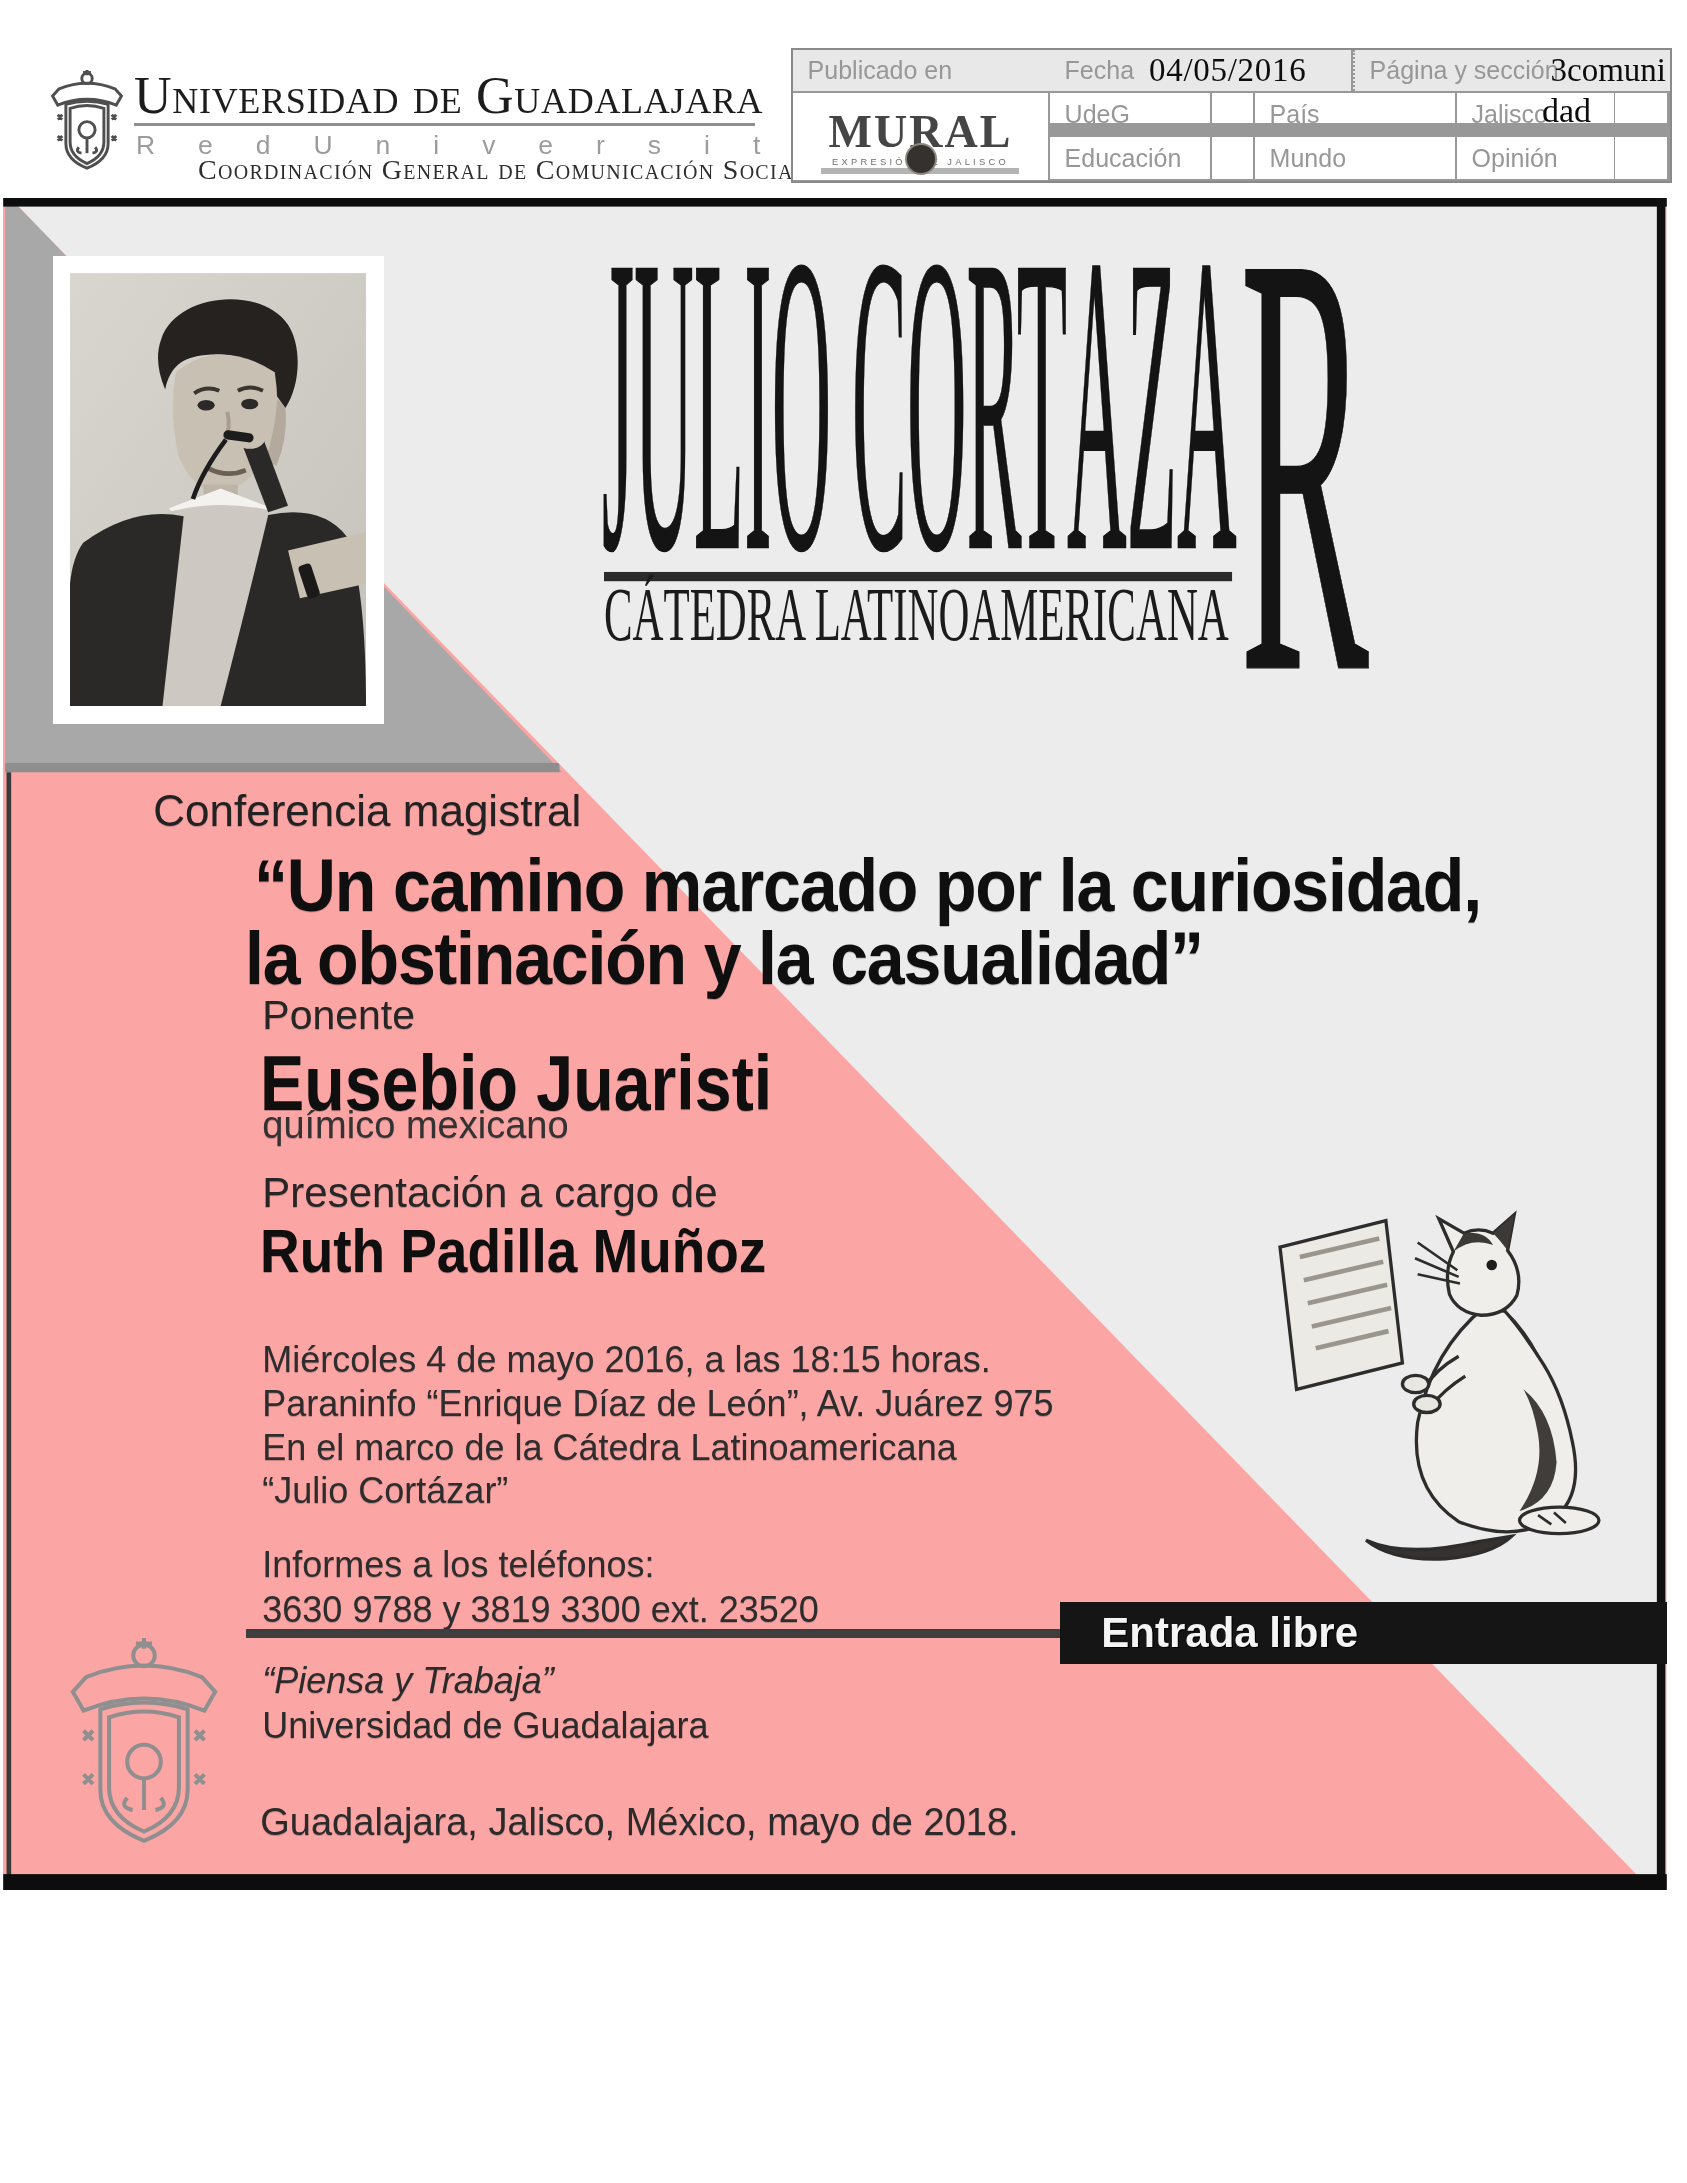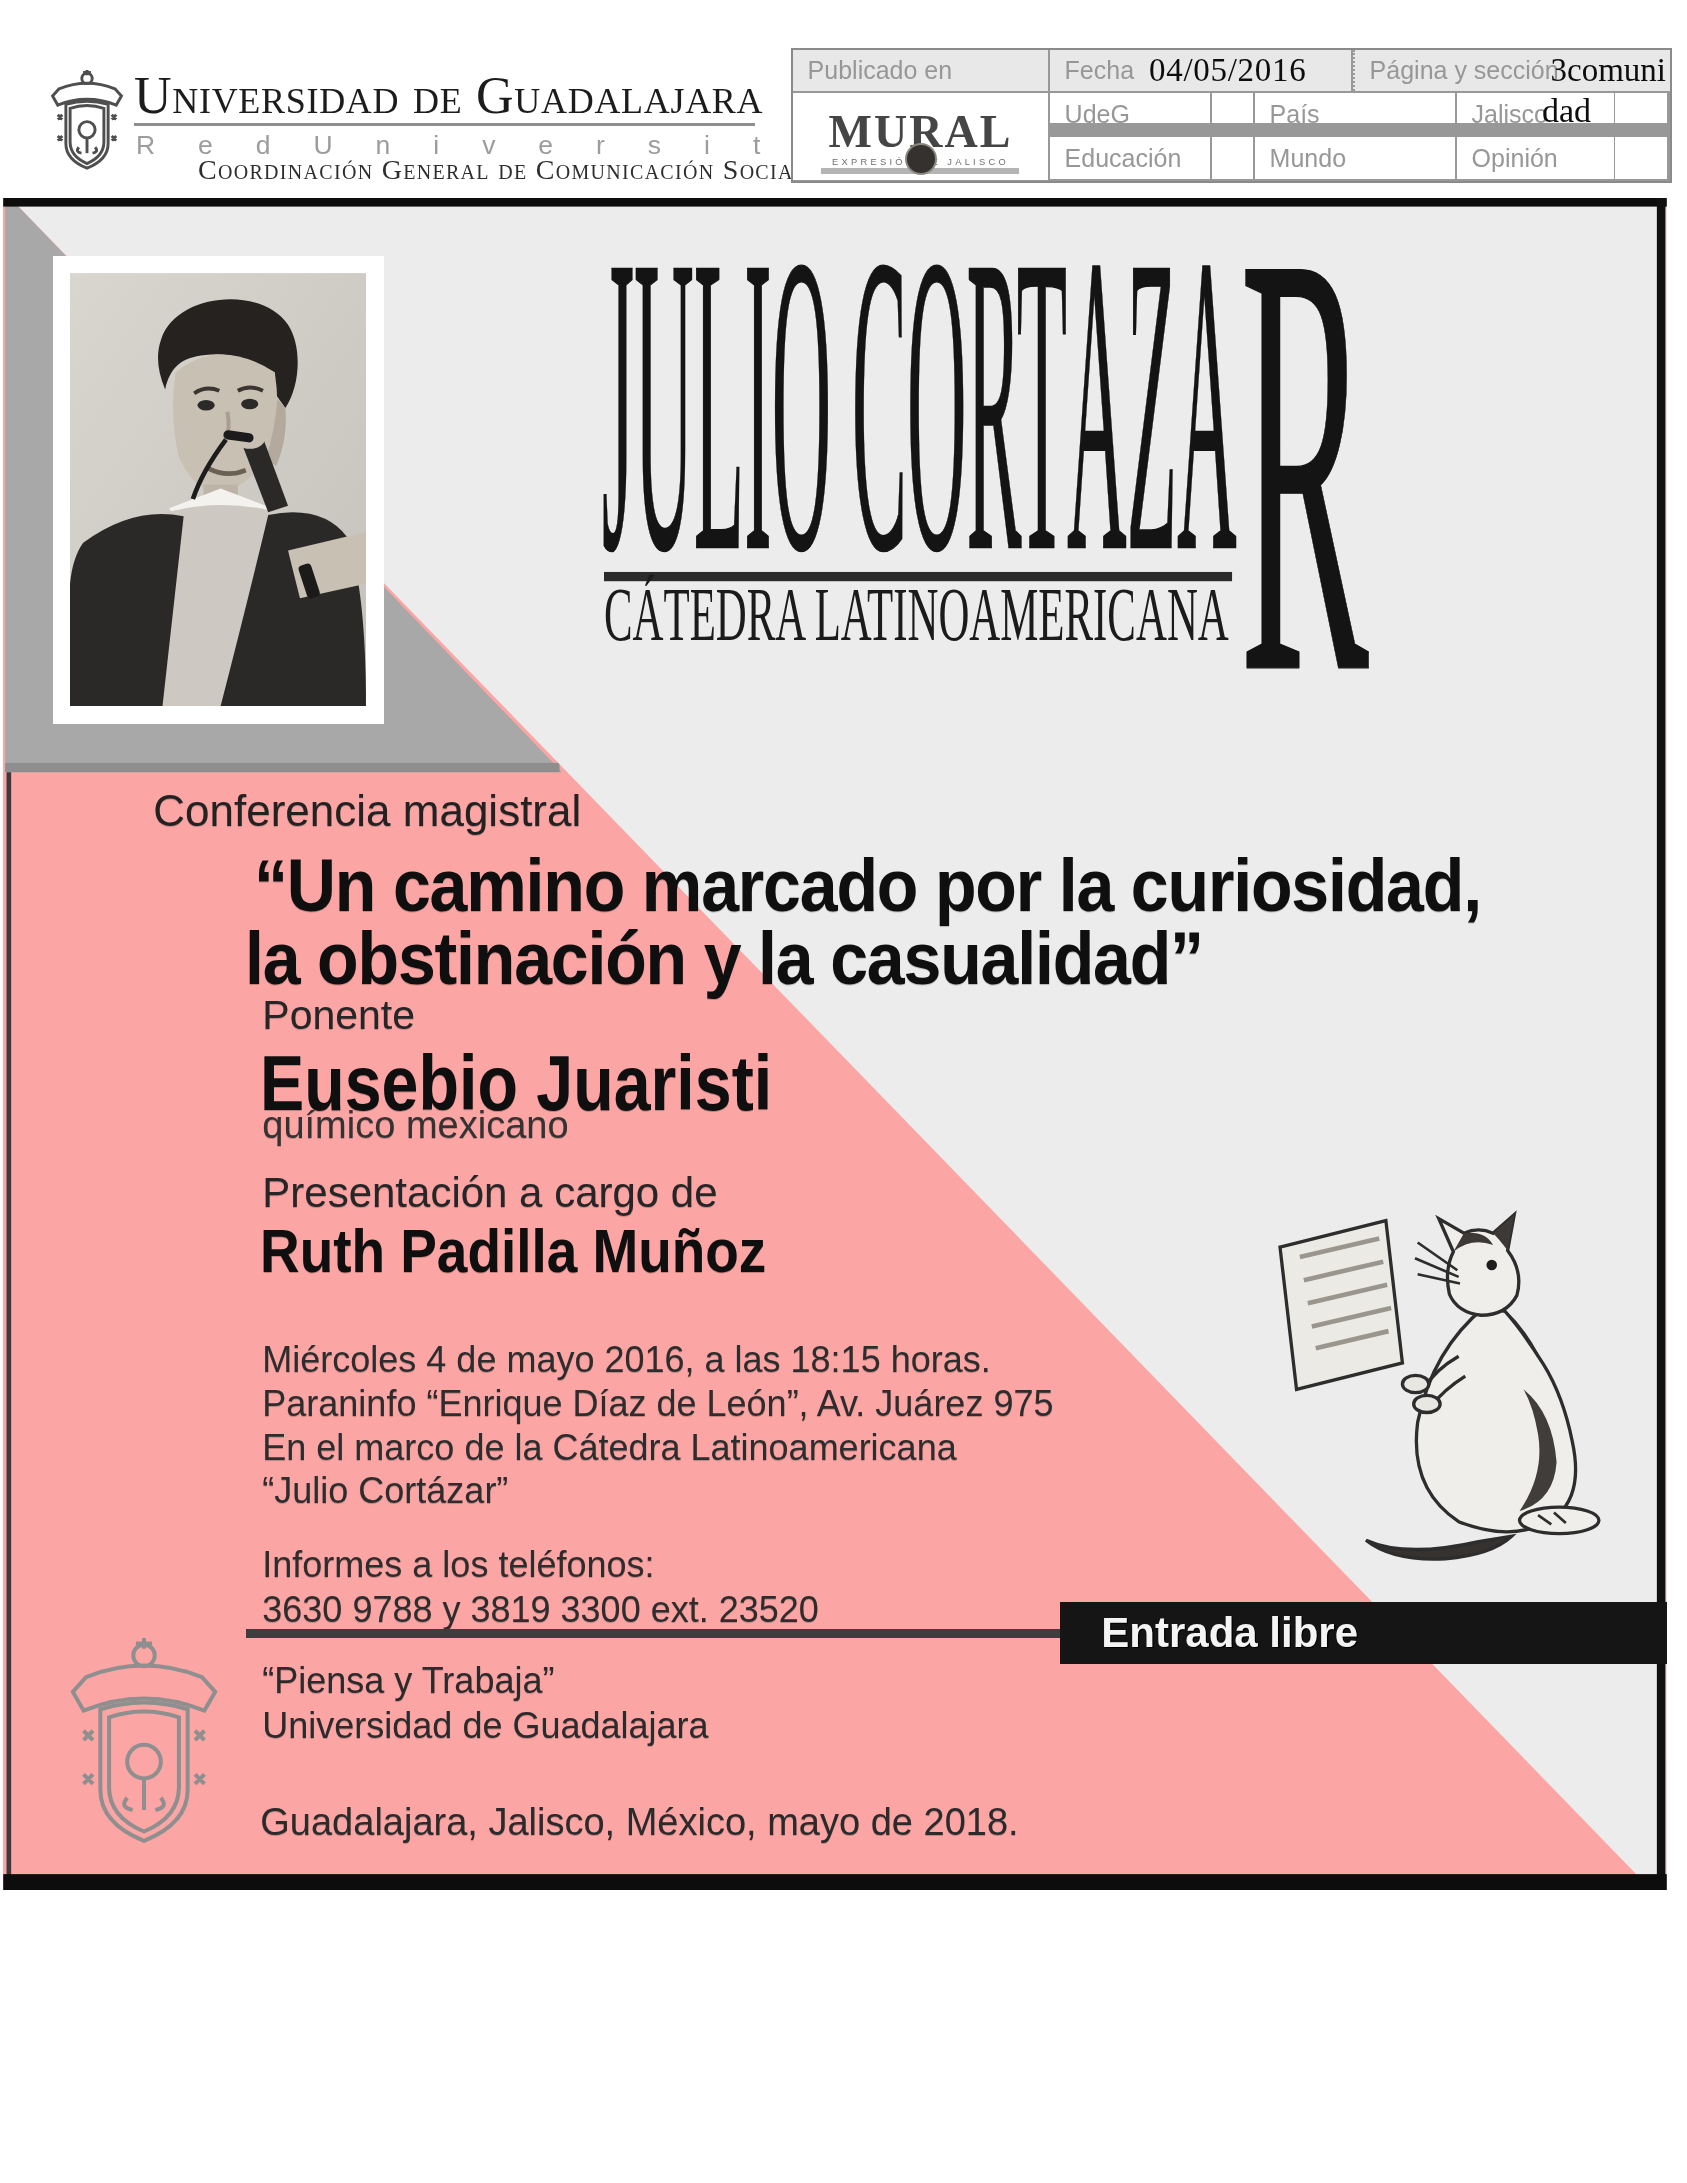--- a/index.html
+++ b/index.html
@@ -16,21 +16,21 @@
                 letter-spacing:9.3px;word-spacing:17px;}
   .univ-coord{left:198px;top:155px;font-family:"Liberation Serif",serif;font-variant:small-caps;
               font-size:28px;line-height:29px;color:#2e2e2e;letter-spacing:1.3px;}
 
   
   .clip{left:791px;top:48px;width:877px;height:131px;background:#989898;border:2.6px solid #8a8a8a;}
   .cell{position:absolute;overflow:hidden;background:#ffffff;}
   .cell.gray{background:#e8e8e8;}
   .lbl{color:#979797;font-size:25px;}
   .serifval{font-family:"Liberation Serif",serif;color:#0d0d0d;}
-  .c-pub{left:0;top:0;width:255px;height:41px;}
+  .c-pub{left:0;top:0;width:255px;height:41px;padding-left:24px;}
   .c-fecha{left:257px;top:0;width:301px;height:41px;}
   .c-pagina{left:560px;top:0;width:315px;height:41px;border-left:2px dotted #9b9b9b;}
   .c-mural{left:0;top:43px;width:255px;height:87px;}
   .r2{top:43px;height:30px;} .r3{top:87px;height:42px;}
   .cw1{left:257px;width:160px;} .ck1{left:419px;width:41px;}
   .cw2{left:462px;width:157px;padding-left:24px;} .ck2{left:621px;width:41px;}
   .cw3{left:664px;width:157px;} .ck3{left:822px;width:52px;}
   .cell .pad{position:absolute;left:14.6px;top:0;line-height:41px;}
   .r2 .pad,.r3 .pad{line-height:42px;}
   .mural-word{position:absolute;left:0;right:0;top:12px;text-align:center;
@@ -55,21 +55,21 @@
   .role{left:259px;top:906px;font-size:38px;color:#333;}
   .plabel{left:259px;top:971px;font-size:42px;color:#262626;}
   .presenter{left:257px;top:1018px;font-weight:bold;font-size:61px;color:#0f0f0f;
              transform:scaleX(.9);transform-origin:left top;}
   .detail{left:259px;font-size:36px;color:#2d2d2d;}
   .info{left:259px;font-size:36px;color:#2d2d2d;}
   .rule{left:243px;top:1431px;width:816px;height:8.6px;background:#3e3e3e;}
   .entry{left:1057px;top:1404px;width:607px;height:62px;background:#151515;}
   .entry span{display:block;padding-left:41px;line-height:61px;font-weight:bold;font-size:42px;
               color:#f4f4f4;text-shadow:1.3px 1.3px 0 #000;}
-  .motto{left:259px;top:1462px;font-size:36px;}
+  .motto{left:259px;top:1462px;font-size:36px;font-style:italic;}
   .inst{left:259px;top:1507px;font-size:36px;}
   .dateline{left:257px;top:1603px;font-size:38px;}
   .photo{left:50px;top:58px;width:331px;height:468px;background:#ffffff;}
   .photo svg{position:absolute;left:17px;top:17px;}
   .titleSvg{left:582px;top:52px;}
   .catSvg{left:1257px;top:973px;}
   .shieldB{left:60px;top:1432px;color:#8f8f8f;}
   .shieldH{left:48px;top:61px;color:#4f4f4f;}
 </style>
 </head>

